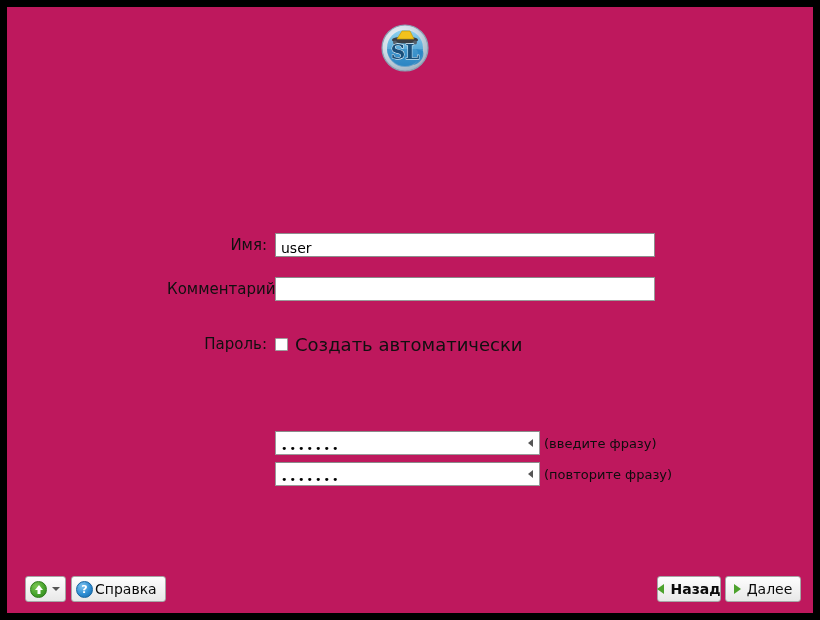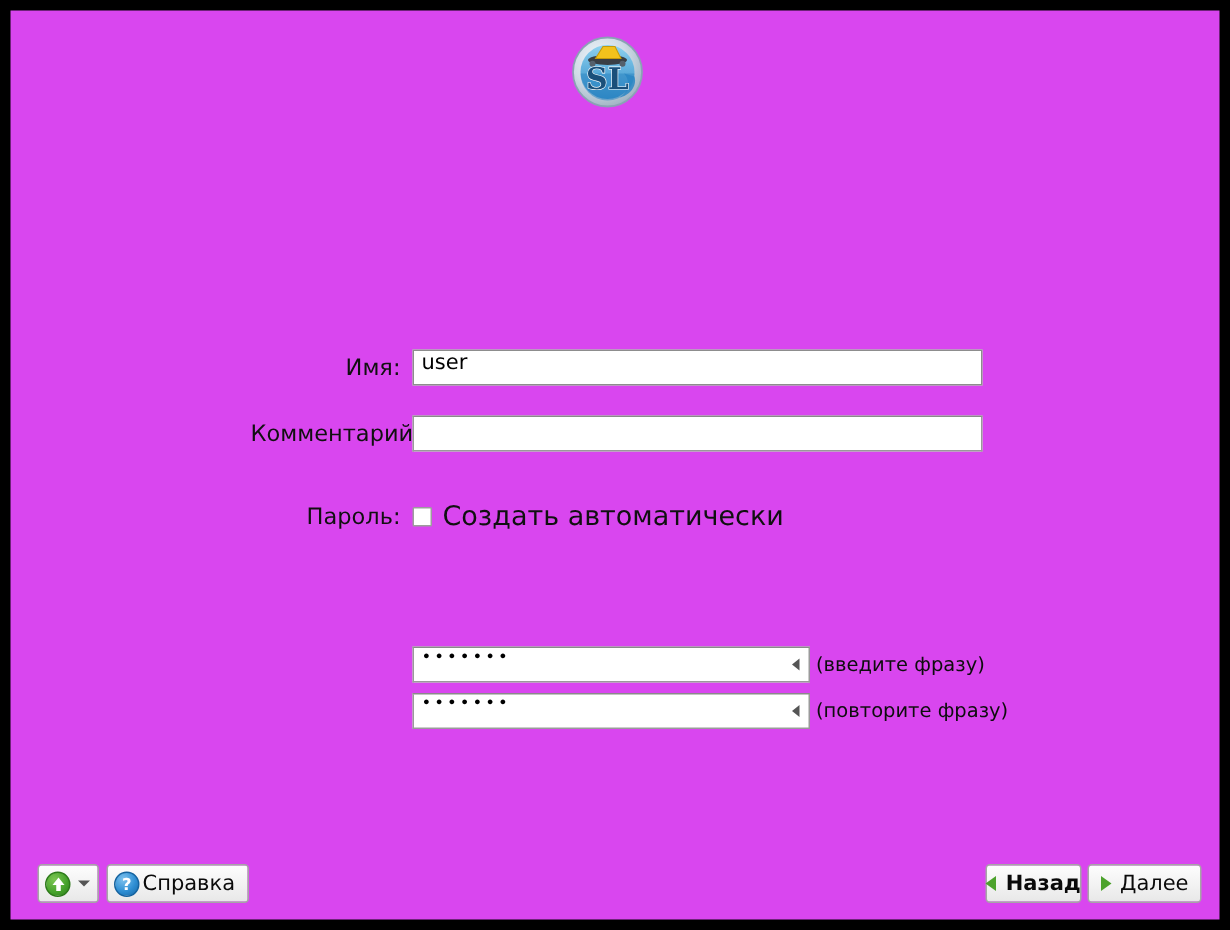--- a/index.html
+++ b/index.html
@@ -13,21 +13,21 @@
     overflow: hidden;
     font-family: "DejaVu Sans", sans-serif;
   }
 
   #window {
     position: absolute;
     left: 7px;
     top: 7px;
     width: 806px;
     height: 606px;
-    background: #d946ef;
+    background: #be185d;
     overflow: hidden;
   }
 
   
   #header {
     position: absolute;
     left: 0;
     top: 12px;
     width: 806px;
     height: 58px;
@@ -82,21 +82,21 @@
   .txtinput {
     box-sizing: border-box;
     background: #ffffff;
     border: 1px solid #9a9a9a;
     border-top-color: #8a8a8a;
     height: 24px;
     font-size: 14px;
     color: #000000;
     padding: 0 5px;
     display: flex;
-    align-items: flex-start;
+    align-items: flex-end;
     position: relative;
     font-family: "DejaVu Sans", sans-serif;
   }
   .txtinput.focused {
     border: 1px solid #8d8d8d;
     box-shadow: inset 0 0 0 1px #ffffff;
   }
 
   
   #row-name { left: 196px; top: 156px; }

